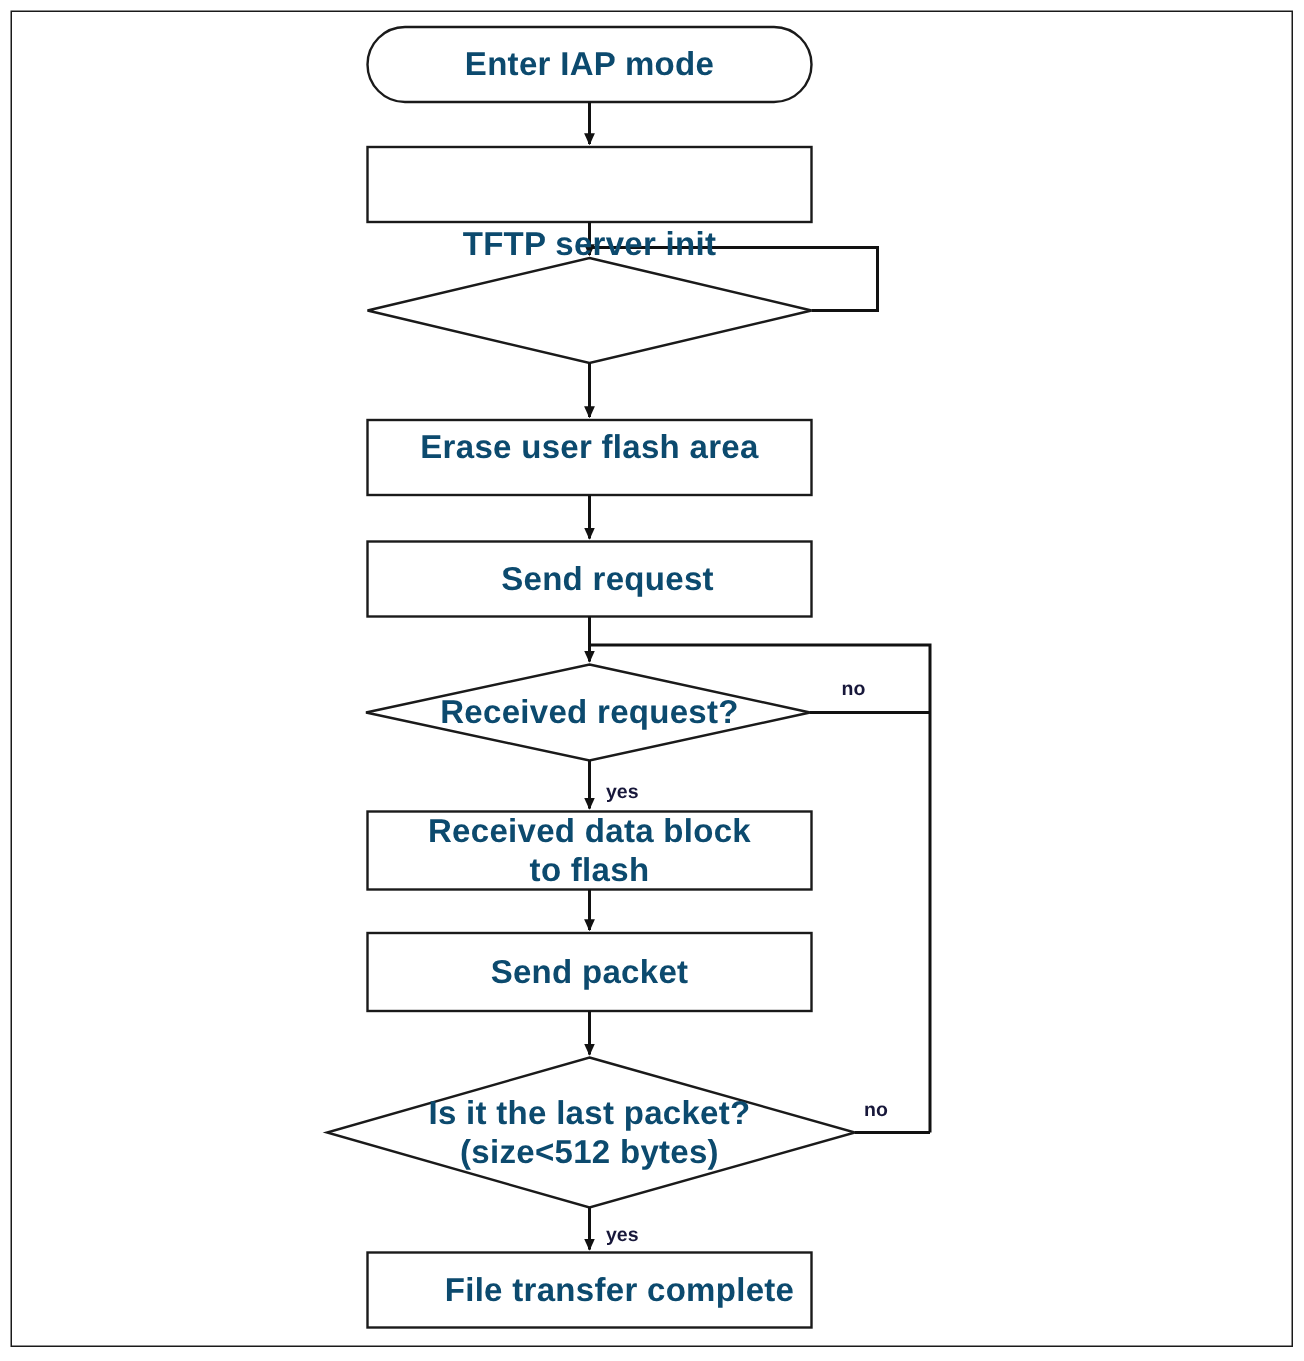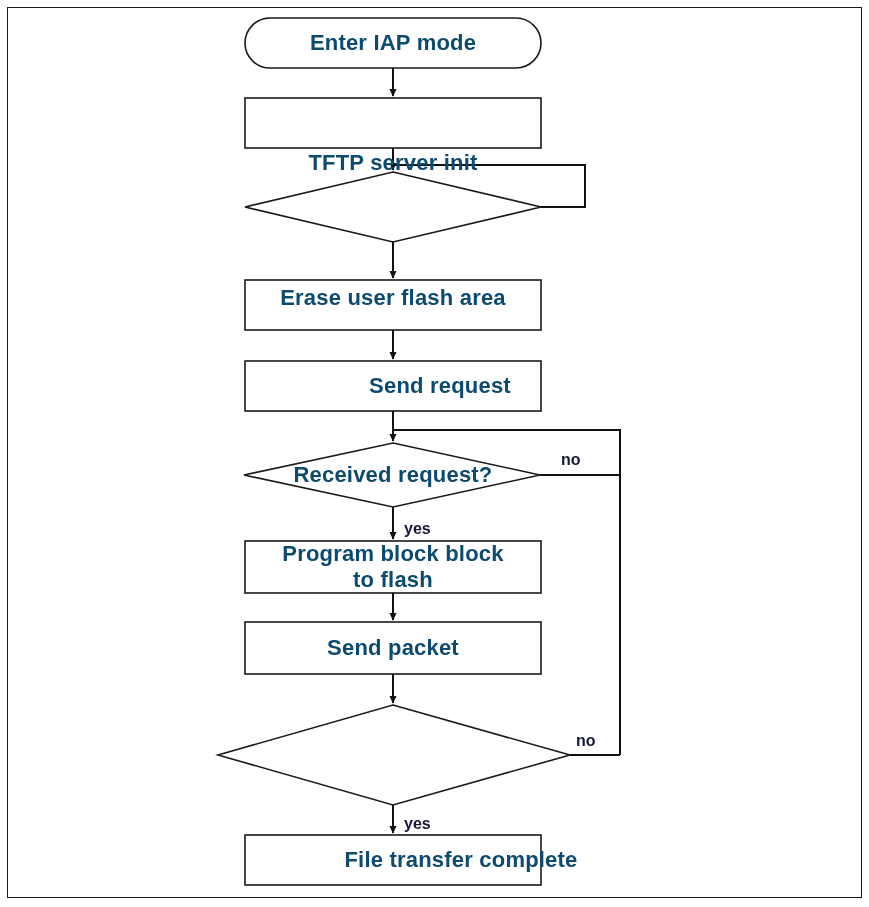--- a/index.html
+++ b/index.html
@@ -46,21 +46,21 @@
     font-weight: 600;
     letter-spacing: 0.2px;
     line-height: 1.18;
     pointer-events: none;
     white-space: pre-line;
   }
   .edge-label {
     position: absolute;
     color: #17173a;
     font-family: "Liberation Sans", sans-serif;
-    font-size: 16px;
+    font-size: 13px;
     font-weight: 600;
     line-height: 1;
     pointer-events: none;
   }
   .hit {
     position: absolute;
     background: transparent;
   }
 </style>
 </head>
@@ -130,31 +130,33 @@
     </g>
   </svg>
 
   <div class="node-label" style="left:245px; top:18px; width:296px; height:50px;">Enter IAP mode</div>
 
   <div class="node-label" style="left:245px; top:98px; width:296px; height:50px;margin-top:40px;">TFTP server init</div>
 
 
   <div class="node-label" style="left:245px; top:280px; width:296px; height:36px;border-radius:21px;">Erase user flash area</div>
 
-  <div class="node-label" style="left:245px; top:361px; width:320px; height:50px;margin-left:35px;">Send request</div>
+  <div class="node-label" style="left:245px; top:361px; width:320px; height:50px;">Send request</div>
 
   <div class="node-label" style="left:265px; top:444px; width:256px; height:62px;">Received request?</div>
 
-  <div class="node-label" style="left:245px; top:541px; width:296px; height:52px;">Program block block
+  <div class="node-label" style="left:245px; top:541px; width:296px; height:52px;">Received data block
 to flash</div>
 
   <div class="node-label" style="left:245px; top:622px; width:296px; height:52px;">Send packet</div>
 
+  <div class="node-label" style="left:253px; top:723px; width:280px; height:64px;">Is it the last packet?
+(size&lt;512 bytes)</div>
 
-  <div class="node-label" style="left:245px; top:835px; width:336px; height:50px;padding-left:48px;">File transfer complete</div>
+  <div class="node-label" style="left:245px; top:835px; width:336px; height:50px;">File transfer complete</div>
 
   <div class="edge-label" style="left:561px; top:452px;">no</div>
 
   <div class="edge-label" style="left:404px; top:521px;">yes</div>
 
   <div class="edge-label" style="left:576px; top:733px;">no</div>
 
   <div class="edge-label" style="left:404px; top:816px;">yes</div>
 
   <div class="hit" style="left:245px; top:18px; width:296px; height:50px;"></div>

